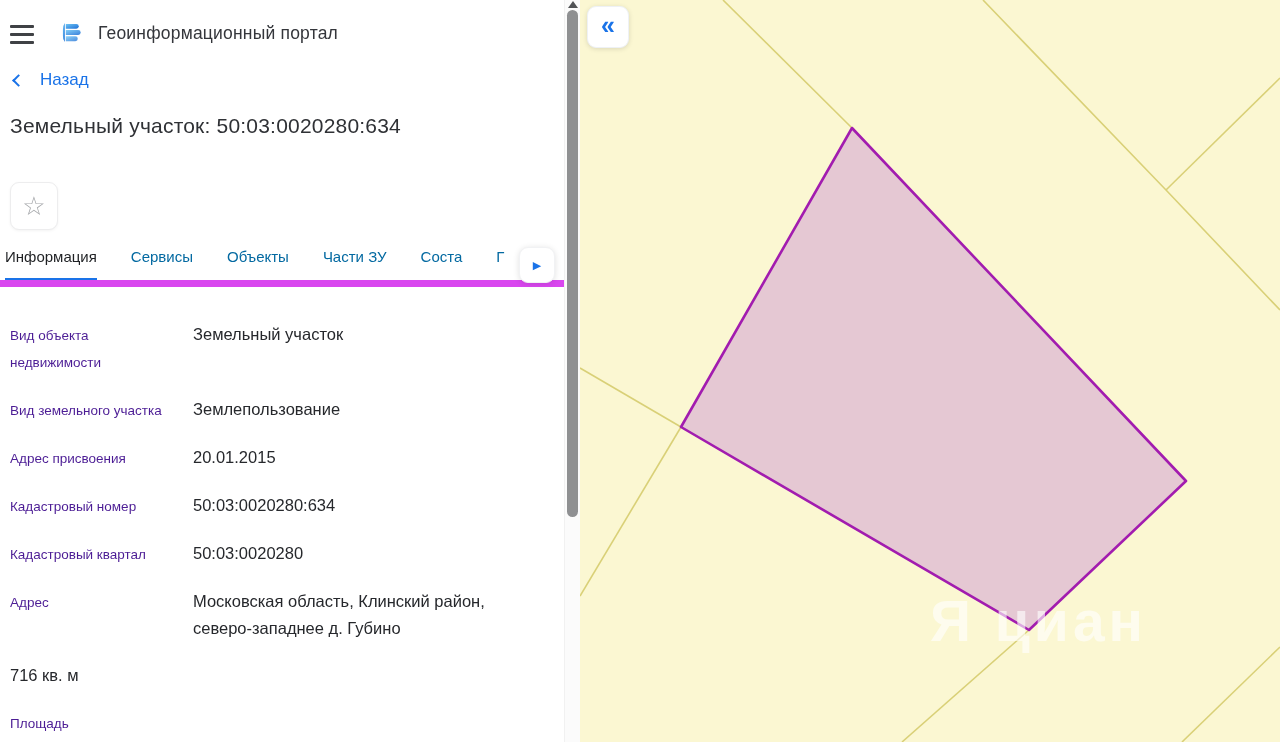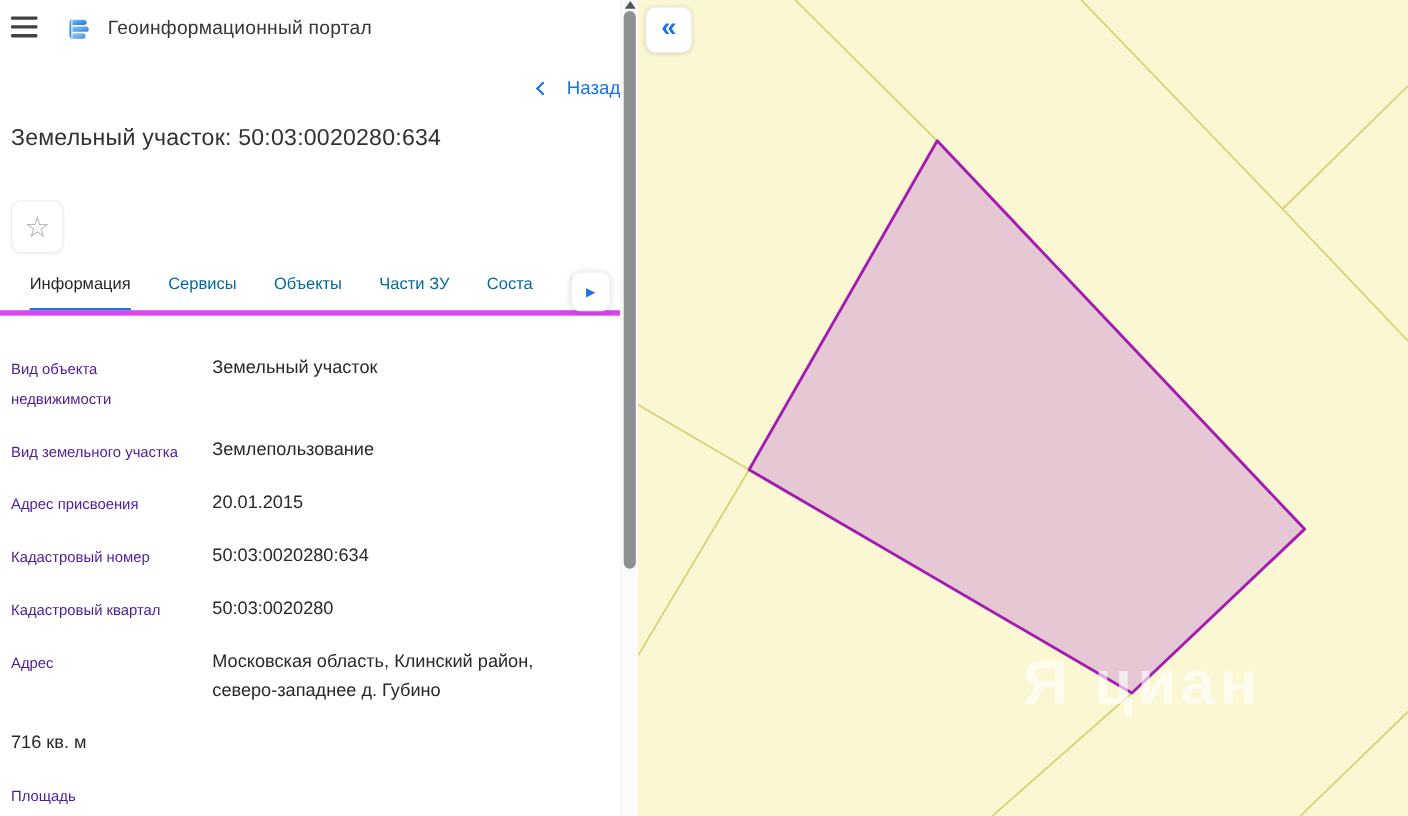--- a/index.html
+++ b/index.html
@@ -2,38 +2,38 @@
 <html><head>
 <meta charset="utf-8">
 <style>
   * { margin:0; padding:0; box-sizing:border-box; }
   html,body { width:1280px; height:742px; overflow:hidden; }
   body { font-family:"Liberation Sans", sans-serif; background:#ffffff; position:relative; }
 
   
   .panel { position:absolute; left:0; top:0; width:564px; height:742px; background:#fff; overflow:hidden; }
 
-  .panel-header { display:flex; align-items:flex-start; padding:15px 0 0 10px; height:44px; }
+  .panel-header { display:flex; align-items:flex-end; padding:15px 0 0 10px; height:44px; }
   .hamburger { width:24px; height:19px; display:flex; flex-direction:column; justify-content:space-between; cursor:pointer; }
   .hamburger span { display:block; width:24px; height:2.6px; background:#3f4145; border-radius:1px; }
   .logo { margin-left:27px; width:23px; height:23px; flex:0 0 23px; }
   .app-title { margin-left:14px; font-size:17.5px; font-weight:500; color:#34363b; letter-spacing:.2px; }
 
-  .back-link { display:flex; align-items:center; margin:26px 0 0 14px; color:#1a73e8; cursor:pointer;justify-content:flex-end; }
+  .back-link { display:flex; align-items:center; margin:26px 0 0 14px; color:#1a73e8; cursor:pointer; }
   .back-chevron { width:9px; height:9px; border-left:2.4px solid #1a73e8; border-bottom:2.4px solid #1a73e8; transform:rotate(45deg); margin-right:17px; }
   .back-label { font-size:17px; font-weight:500; }
 
   .page-title { margin:24px 0 3px 10px; font-size:21px; font-weight:500; color:#2f3135; letter-spacing:.2px; }
 
   .star-btn { position:absolute; left:10px; top:182px; width:48px; height:48px; background:#fff; border:1px solid #ededee; border-radius:9px; box-shadow:0 1px 3px rgba(0,0,0,.05); display:flex; align-items:center; justify-content:center; cursor:pointer; }
   .star-glyph { font-size:26px; color:#a6a8ab; line-height:1; }
 
   
   .tabs { position:absolute; left:0; top:247px; width:564px; height:40px; }
-  .tabs-row { display:flex; align-items:flex-end; padding-left:27px; height:40px; border-bottom:5px solid #d946ef; white-space:nowrap; overflow:hidden; }
+  .tabs-row { display:flex; align-items:flex-end; padding-left:5px; height:40px; border-bottom:7px solid #d946ef; white-space:nowrap; overflow:hidden; }
   .tab { font-size:15px; color:#0369a1; padding:0 0 13px 0; margin-right:34px; cursor:pointer; border-bottom:3px solid transparent; margin-bottom:-1px; }
   .tab.active { color:#1f2124; border-bottom:3px solid #1a73e8; font-weight:400; }
   .tabs-scroll-btn { position:absolute; left:519px; top:0px; width:36px; height:36px; background:#fff; border:1px solid #f1f2f4; border-radius:9px; box-shadow:0 1px 6px rgba(0,0,0,.12); color:#1a73e8; font-size:11px; display:flex; align-items:center; justify-content:center; cursor:pointer; }
 
   
   .info { position:absolute; left:0; top:287px; width:548px; padding:34px 14px 0 10px; }
   .row { display:flex; margin-bottom:20px; }
   .row-label { flex:0 0 183px; width:183px; font-size:13.5px; color:#4c1d95; line-height:27px; padding-top:1px; padding-right:14px; }
   .row-value { font-size:16.5px; color:#26282c; line-height:27px; }
 

